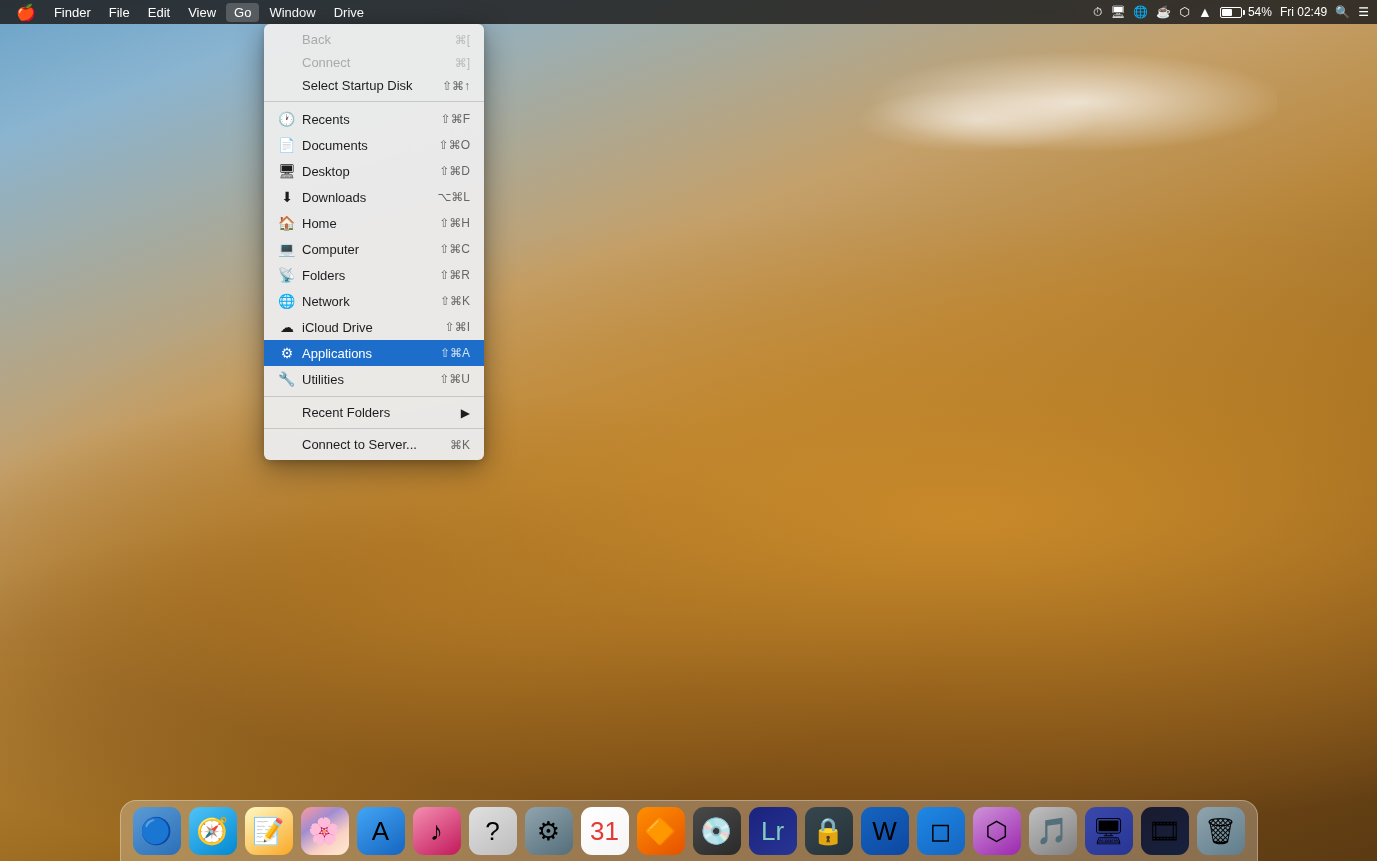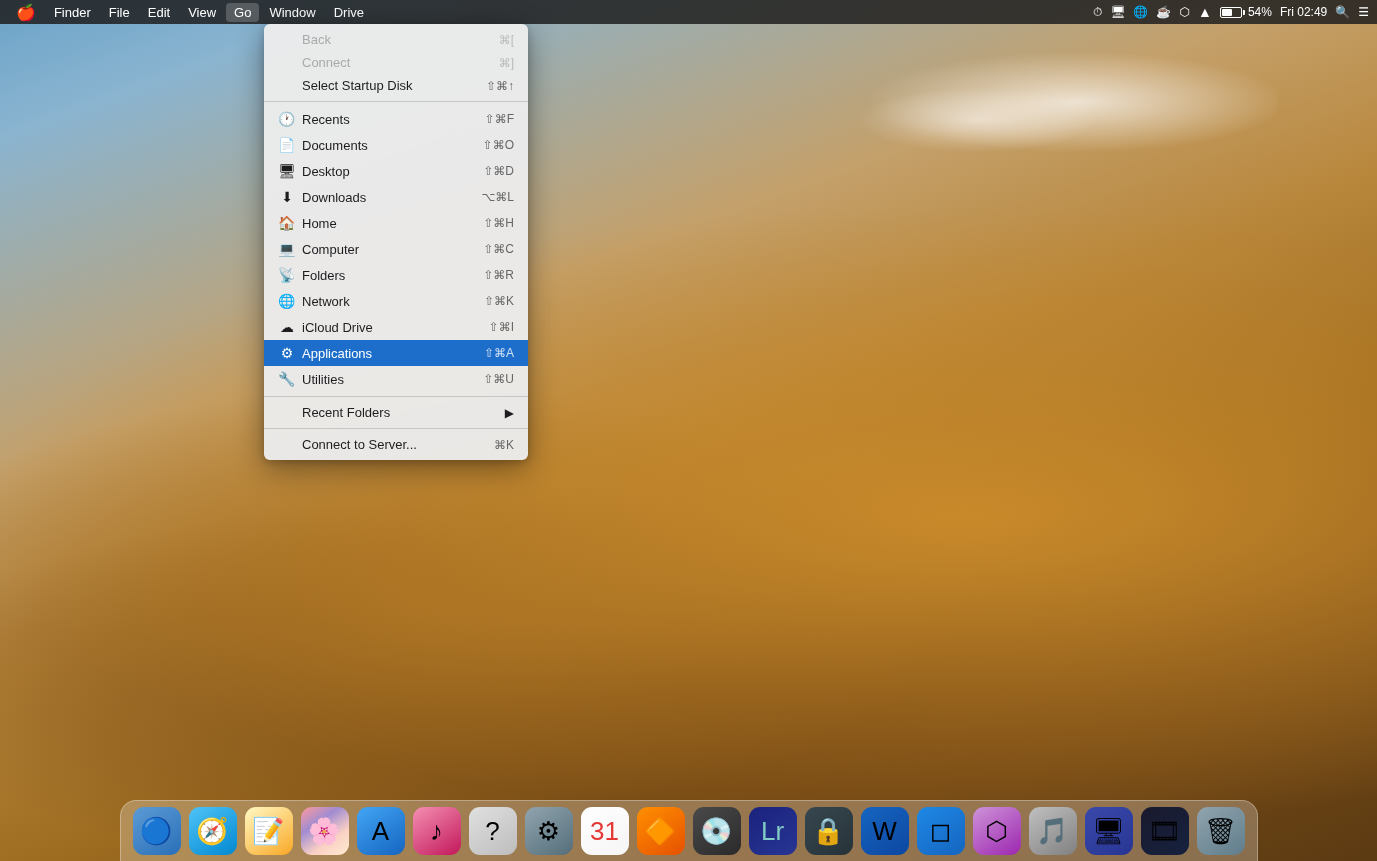--- a/index.html
+++ b/index.html
@@ -103,21 +103,21 @@
       align-items: center;
       gap: 3px;
       color: white;
     }
 
     
     .dropdown-menu {
       position: absolute;
       top: 24px;
       left: 264px;
-      width: 264px;
+      width: 220px;
       background: rgba(235, 235, 235, 0.97);
       backdrop-filter: blur(30px);
       border-radius: 6px;
       box-shadow: 0 8px 30px rgba(0,0,0,0.4), 0 2px 8px rgba(0,0,0,0.2);
       padding: 4px 0;
       z-index: 200;
       font-size: 13px;
     }
 
     .menu-item {

